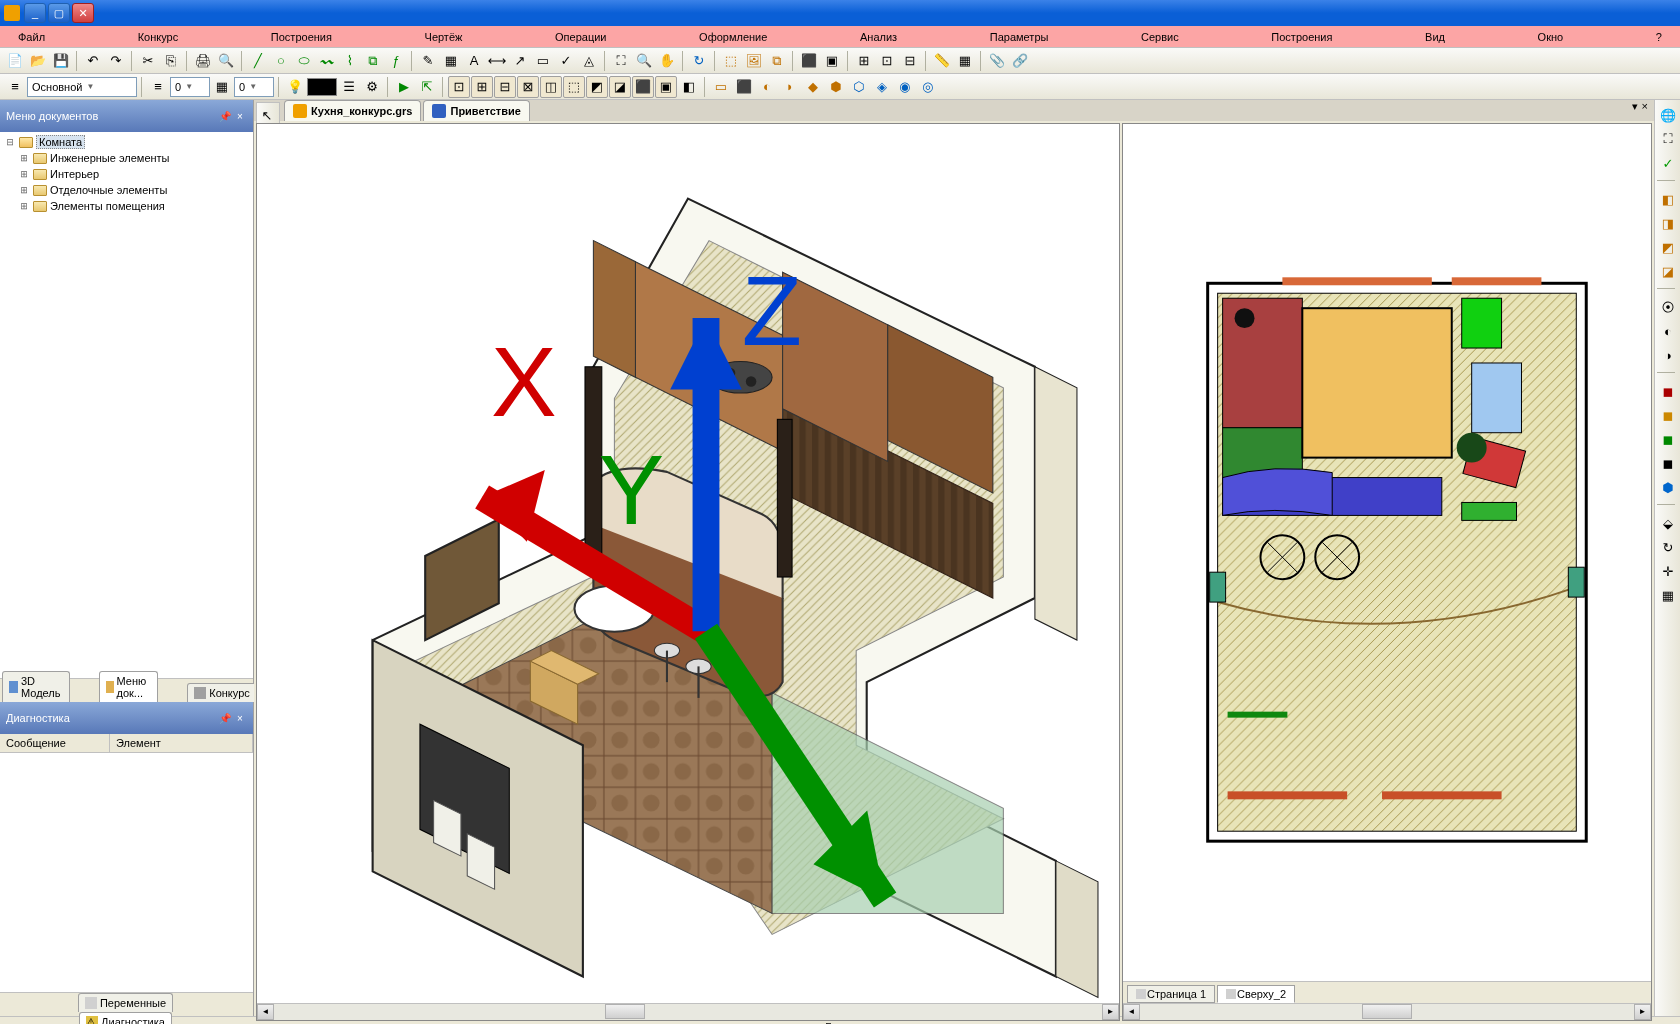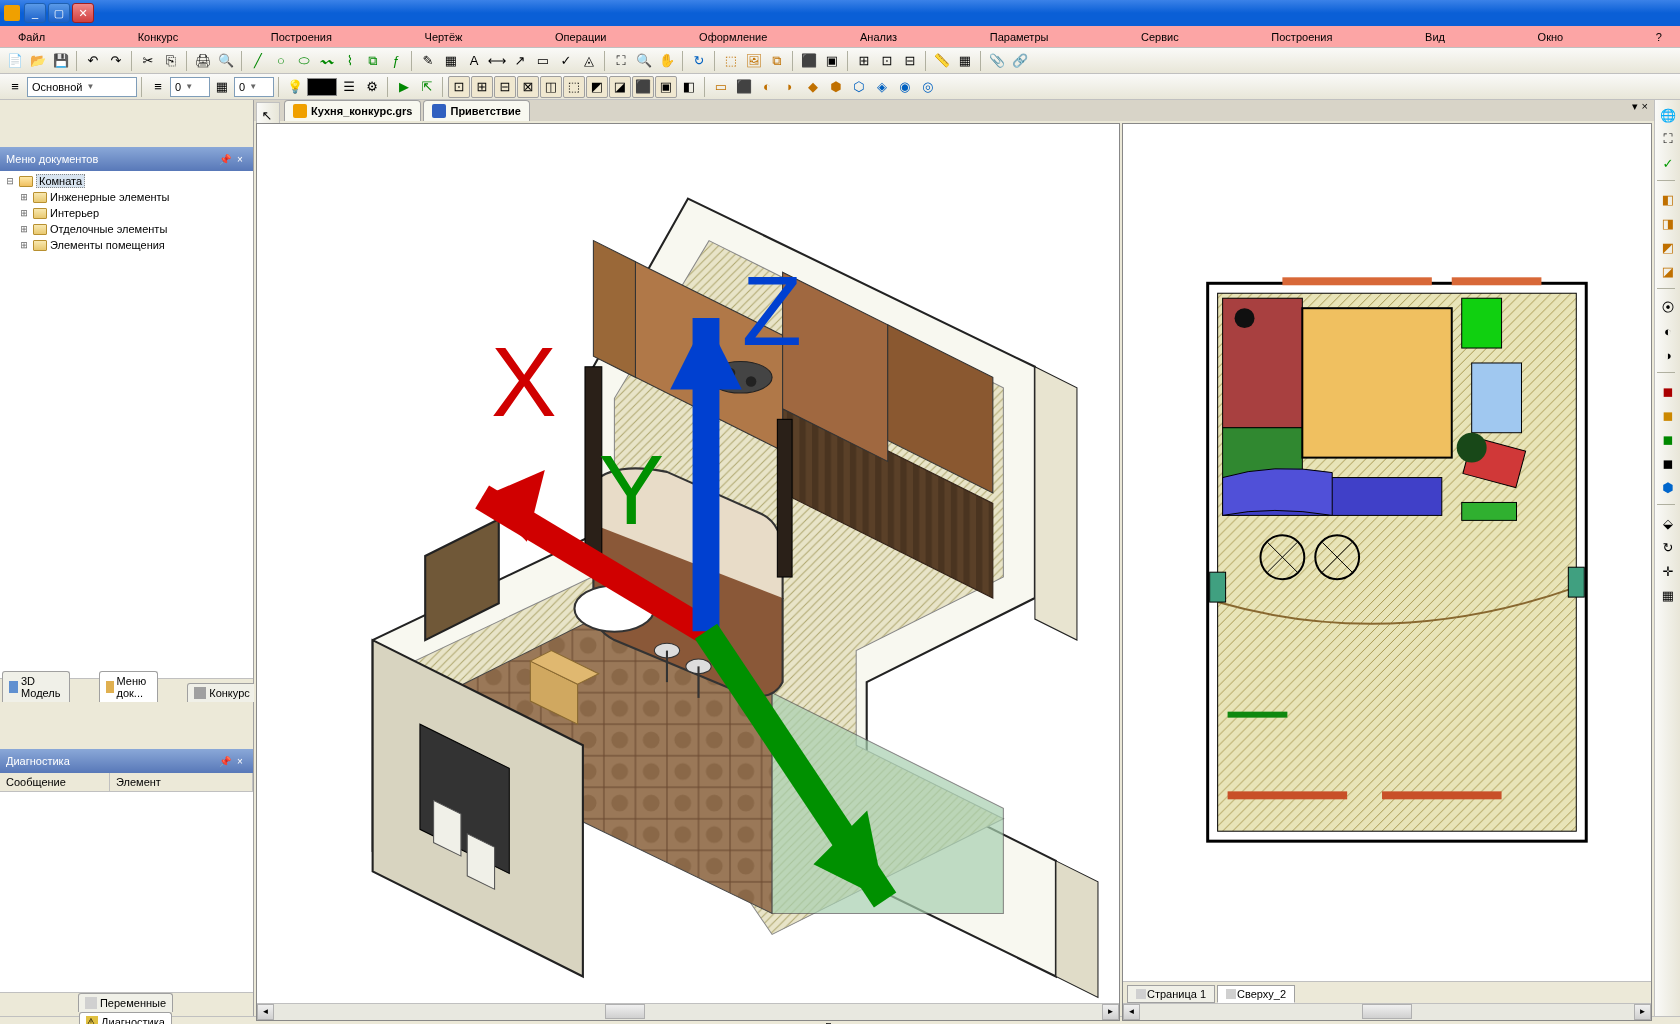--- a/index.html
+++ b/index.html
@@ -23,21 +23,21 @@
 .tb-sep { width: 2px; height: 20px; border-left: 1px solid #b0b0a0; margin: 0 3px; }
 .tb-combo { height: 20px; border: 1px solid #7f9db9; background: #fff; padding: 1px 4px; display: flex; align-items: center; gap: 4px; }
 .tb-combo .arrow { font-size: 8px; color: #666; }
 .color-swatch { width: 30px; height: 18px; background: #000; border: 1px solid #888; }
 
 
 .main-area { display: flex; height: 916px; }
 
 
 .left-panel { width: 254px; display: flex; flex-direction: column; background: #ece9d8; border-right: 1px solid #a0a0a0; }
-.panel-header { height: 24px; background: linear-gradient(to bottom, #8aa8d8, #5878b8); color: #fff; display: flex; align-items: center; padding: 0 6px; font-size: 11px; margin-top: 47px; }
+.panel-header { height: 32px; background: linear-gradient(to bottom, #8aa8d8, #5878b8); color: #fff; display: flex; align-items: center; padding: 0 6px; font-size: 11px; }
 .panel-header .spacer { flex: 1; }
 .panel-header .pin, .panel-header .x { width: 14px; text-align: center; cursor: pointer; font-size: 10px; }
 .tree { flex: 1; background: #fff; overflow: auto; padding: 2px; }
 .tree-item { display: flex; align-items: center; padding: 1px 2px; cursor: pointer; white-space: nowrap; }
 .tree-item .exp { width: 12px; text-align: center; font-size: 9px; color: #666; }
 .tree-item .icon { width: 16px; height: 14px; margin: 0 2px; display: inline-flex; align-items: center; justify-content: center; }
 .folder-open { width: 14px; height: 11px; background: linear-gradient(#ffe9a8, #f0c060); border: 1px solid #b89030; border-radius: 1px; }
 .folder { width: 14px; height: 11px; background: linear-gradient(#f8e8b0, #e8c870); border: 1px solid #b89030; border-radius: 1px; }
 .tree-item.sel .label { background: #d8e4f0; border: 1px dotted #888; padding: 0 2px; }
 .indent1 { padding-left: 16px; }

